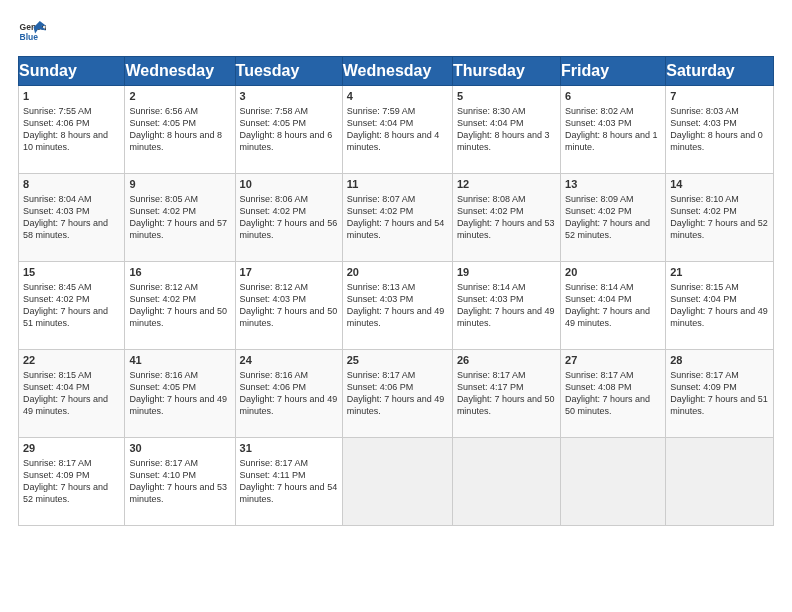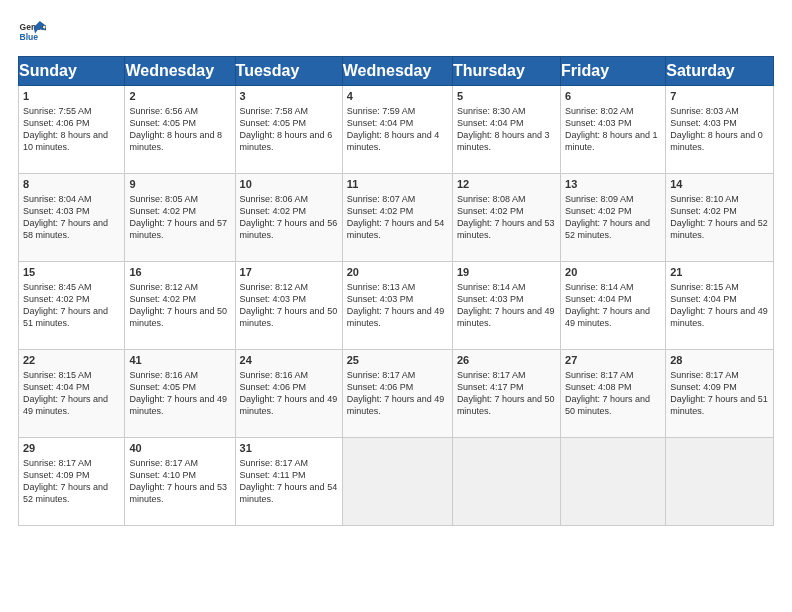--- a/index.html
+++ b/index.html
@@ -143,21 +143,21 @@
           <td><span class="day-num">22</span><span>Sunrise: 8:15 AM</span><br><span>Sunset: 4:04 PM</span><br><span>Daylight: 7 hours and 49 minutes.</span></td>
           <td><span class="day-num">41</span><span>Sunrise: 8:16 AM</span><br><span>Sunset: 4:05 PM</span><br><span>Daylight: 7 hours and 49 minutes.</span></td>
           <td><span class="day-num">24</span><span>Sunrise: 8:16 AM</span><br><span>Sunset: 4:06 PM</span><br><span>Daylight: 7 hours and 49 minutes.</span></td>
           <td><span class="day-num">25</span><span>Sunrise: 8:17 AM</span><br><span>Sunset: 4:06 PM</span><br><span>Daylight: 7 hours and 49 minutes.</span></td>
           <td><span class="day-num">26</span><span>Sunrise: 8:17 AM</span><br><span>Sunset: 4:17 PM</span><br><span>Daylight: 7 hours and 50 minutes.</span></td>
           <td><span class="day-num">27</span><span>Sunrise: 8:17 AM</span><br><span>Sunset: 4:08 PM</span><br><span>Daylight: 7 hours and 50 minutes.</span></td>
           <td><span class="day-num">28</span><span>Sunrise: 8:17 AM</span><br><span>Sunset: 4:09 PM</span><br><span>Daylight: 7 hours and 51 minutes.</span></td>
         </tr>
         <tr>
           <td><span class="day-num">29</span><span>Sunrise: 8:17 AM</span><br><span>Sunset: 4:09 PM</span><br><span>Daylight: 7 hours and 52 minutes.</span></td>
-          <td><span class="day-num">40</span><span>Sunrise: 8:17 AM</span><br><span>Sunset: 4:10 PM</span><br><span>Daylight: 7 hours and 53 minutes.</span></td>
+          <td><span class="day-num">30</span><span>Sunrise: 8:17 AM</span><br><span>Sunset: 4:10 PM</span><br><span>Daylight: 7 hours and 53 minutes.</span></td>
           <td><span class="day-num">31</span><span>Sunrise: 8:17 AM</span><br><span>Sunset: 4:11 PM</span><br><span>Daylight: 7 hours and 54 minutes.</span></td>
           <td class="empty"></td>
           <td class="empty"></td>
           <td class="empty"></td>
           <td class="empty"></td>
         </tr>
       </tbody>
   </table>
 </div>
 

